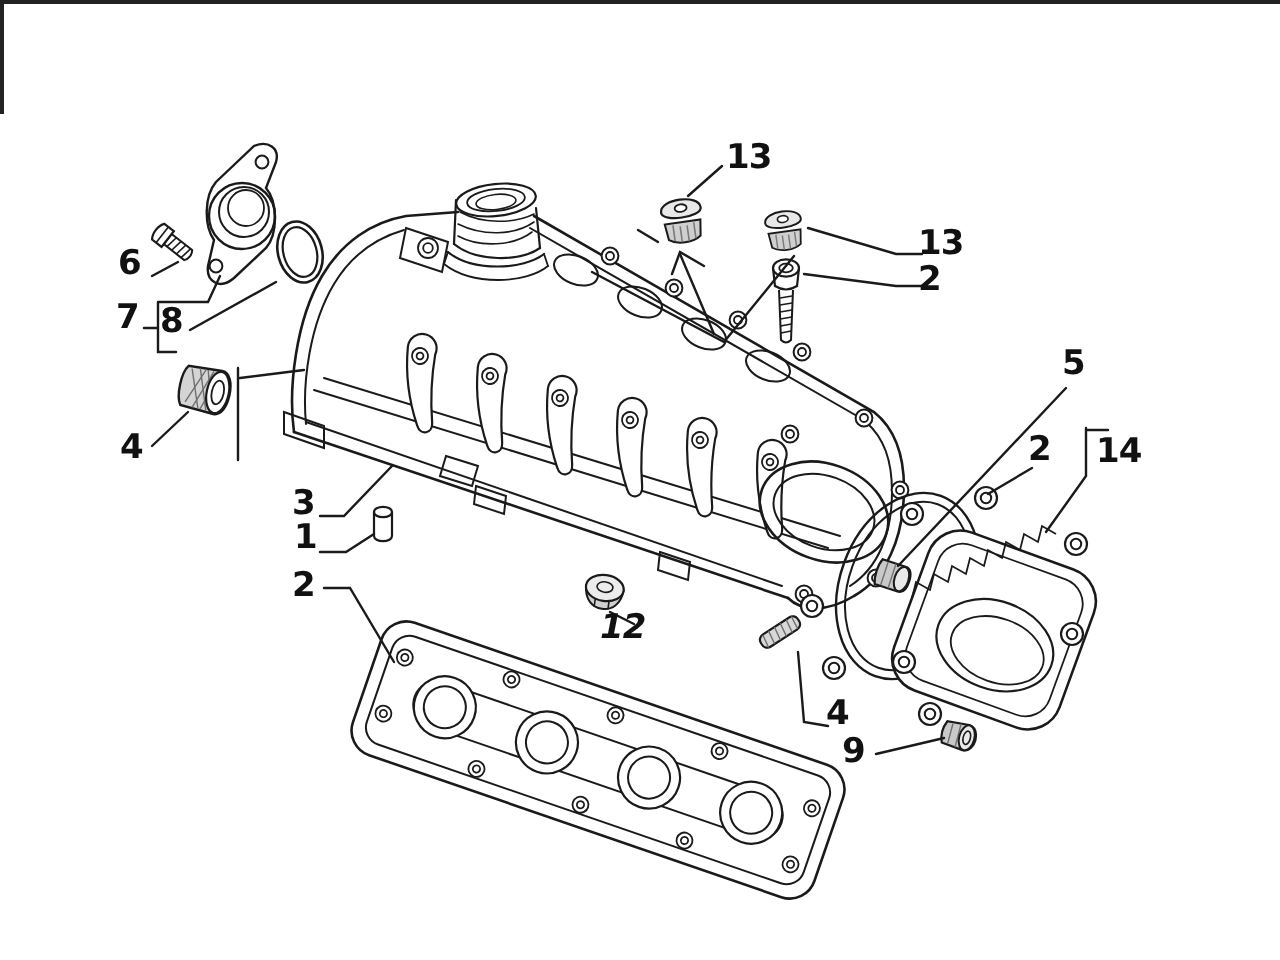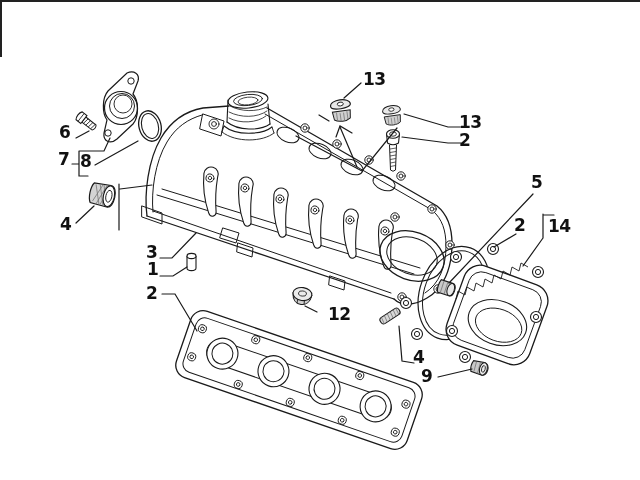--- a/index.html
+++ b/index.html
@@ -334,19 +334,19 @@
 <div class="callout" style="left: 146px; top: 286px;">2</div>
 <div class="callout" style="left: 146px; top: 245px;">3</div>
 <div class="callout" style="left: 60px; top: 217px;">4</div>
 <div class="callout" style="left: 531px; top: 175px;">5</div>
 <div class="callout" style="left: 59px; top: 125px;">6</div>
 <div class="callout" style="left: 58px; top: 152px;">7</div>
 <div class="callout" style="left: 80px; top: 154px;">8</div>
 <div class="callout" style="left: 421px; top: 369px;">9</div>
 <div class="callout" style="left: 459px; top: 133px;">2</div>
 <div class="callout" style="left: 459px; top: 115px;">13</div>
-<div class="callout" style="left: 328px; top: 307px;">12</div>
+<div class="callout" style="left: 300px; top: 307px; font-style: italic;">12</div>
 <div class="callout" style="left: 363px; top: 72px;">13</div>
 <div class="callout" style="left: 548px; top: 219px;">14</div>
 <div class="callout" style="left: 514px; top: 218px;">2</div>
 <div class="callout" style="left: 413px; top: 350px;">4</div>
 
 </div>
 
 </body></html>

